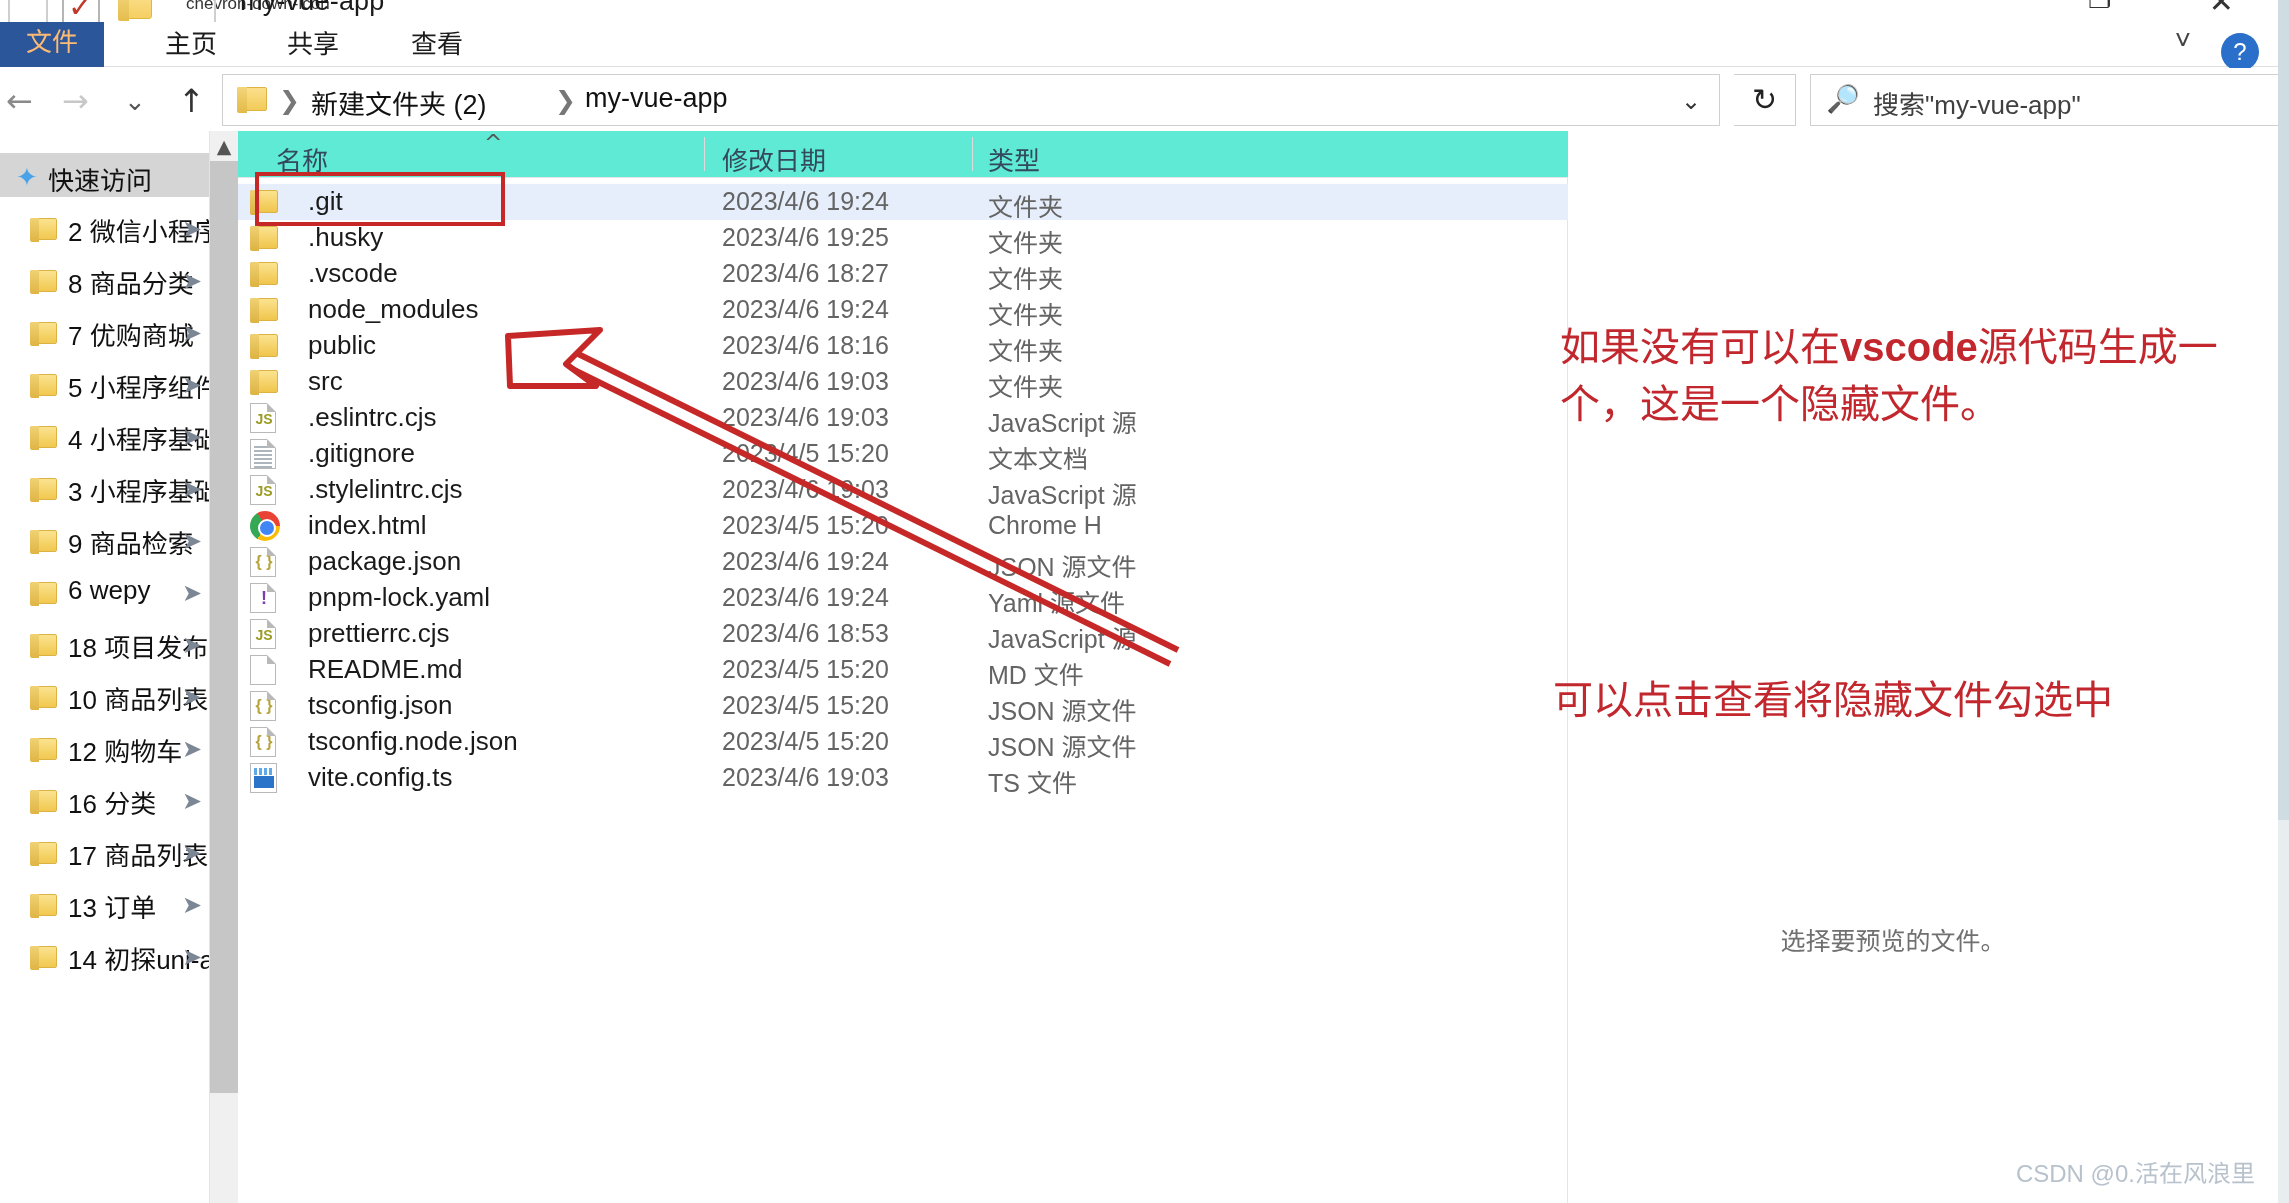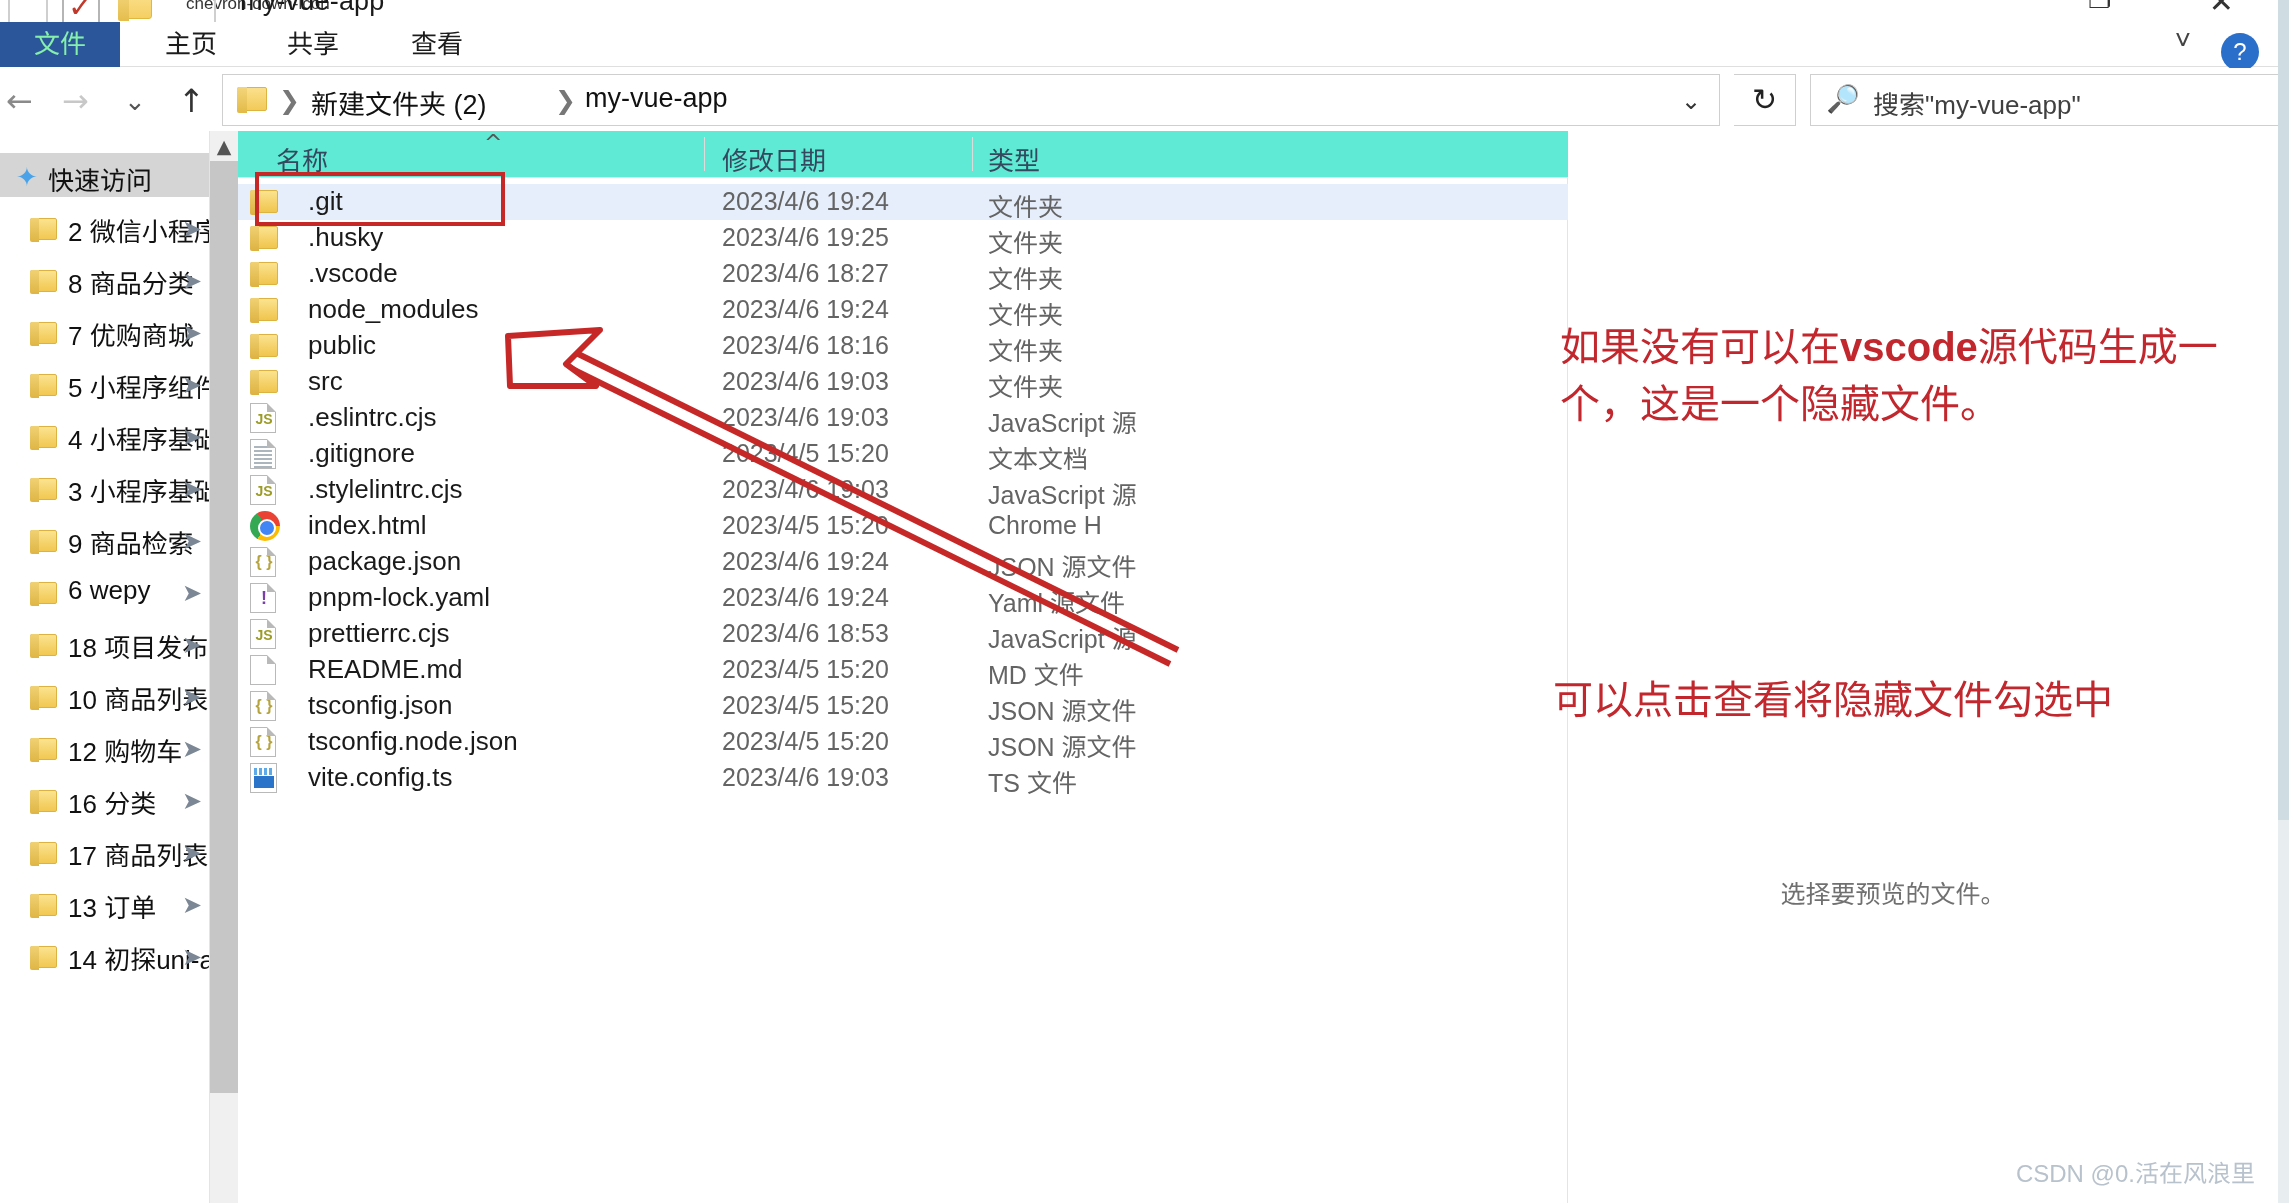--- a/index.html
+++ b/index.html
@@ -30,21 +30,21 @@
   .tb-title { position:absolute; left:240px; top:-14px; font-size:27px; color:#1a1a1a; letter-spacing:.2px;}
   .tb-btn { position:absolute; top:-16px; font-size:26px; color:#333; font-family:"DejaVu Sans",sans-serif;}
   .tb-min { right:178px; }
   .tb-close { right:55px; font-size:30px; }
 
   
   .ribbon { position:absolute; left:0; top:22px; width:2289px; height:45px; background:#fff;
             border-bottom:1px solid #dfdfdf; }
   .tab { position:absolute; top:0; height:45px; line-height:45px; font-size:26px; color:#1c1c1c;
          text-align:center; cursor:default; }
-  .tab-file { left:0; width:120px; background:#2b579a; color:#86efac; }
+  .tab-file { left:0; width:104px; background:#2b579a; color:#fdba74;font-family:Liberation Mono, monospace; }
   .tab-home   { left:136px; width:110px; }
   .tab-share  { left:258px; width:110px; }
   .tab-view   { left:382px; width:110px; }
   .ribbon-chevron { position:absolute; right:98px; top:2px; font-size:28px; color:#444; }
   .ribbon-help {
     position:absolute; right:30px; top:11px; width:38px; height:38px; border-radius:50%;
     background:#2a6fc9; color:#fff; font-size:24px; text-align:center; line-height:38px;
   }
 
   
@@ -168,21 +168,21 @@
     content:""; position:absolute; left:8px; top:8px; width:14px; height:14px;
     border-radius:50%; background:#4285f4; border:2px solid #fff;
   }
   .ic.ts { width:27px; height:30px; top:3px; background:#fff; border:1px solid #b9b9b9; }
   .ic.ts:after{content:""; position:absolute; left:3px; top:12px; width:20px; height:12px; background:#2a74c9;}
   .ic.ts:before{content:""; position:absolute; left:3px; top:4px; width:20px; height:7px;
     background:repeating-linear-gradient(90deg,#5ea9e8 0 3px,#fff 3px 5px);}
 
   
   .previewpane { position:absolute; left:1569px; top:131px; width:720px; height:1072px; background:#fff; }
-  .preview-msg { position:absolute; left:0; top:743px; width:648px; text-align:center;
+  .preview-msg { position:absolute; left:0; top:790px; width:648px; text-align:center;
                  font-size:25px; color:#707070; }
   .watermark { position:absolute; right:34px; bottom:14px; font-size:24px; color:#b8c2cc;
                font-family:"Liberation Sans",sans-serif; }
   .right-edge { position:absolute; right:0; top:0; width:11px; height:1203px; background:#e8eef0; }
   .right-edge-dark { position:absolute; right:0; top:0; width:11px; height:820px; background:#cfdde2; }
 
   
   .anno-rect {
     position:absolute; left:255px; top:172px; width:250px; height:54px;
     border:4px solid #c62828; background:transparent;

